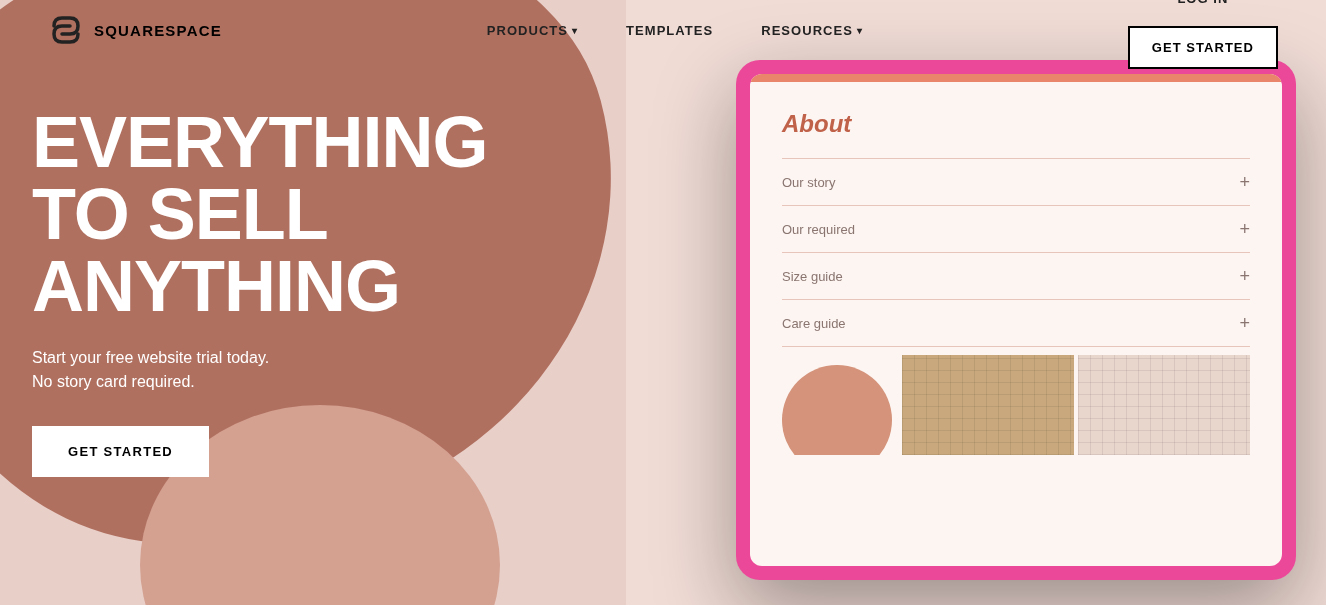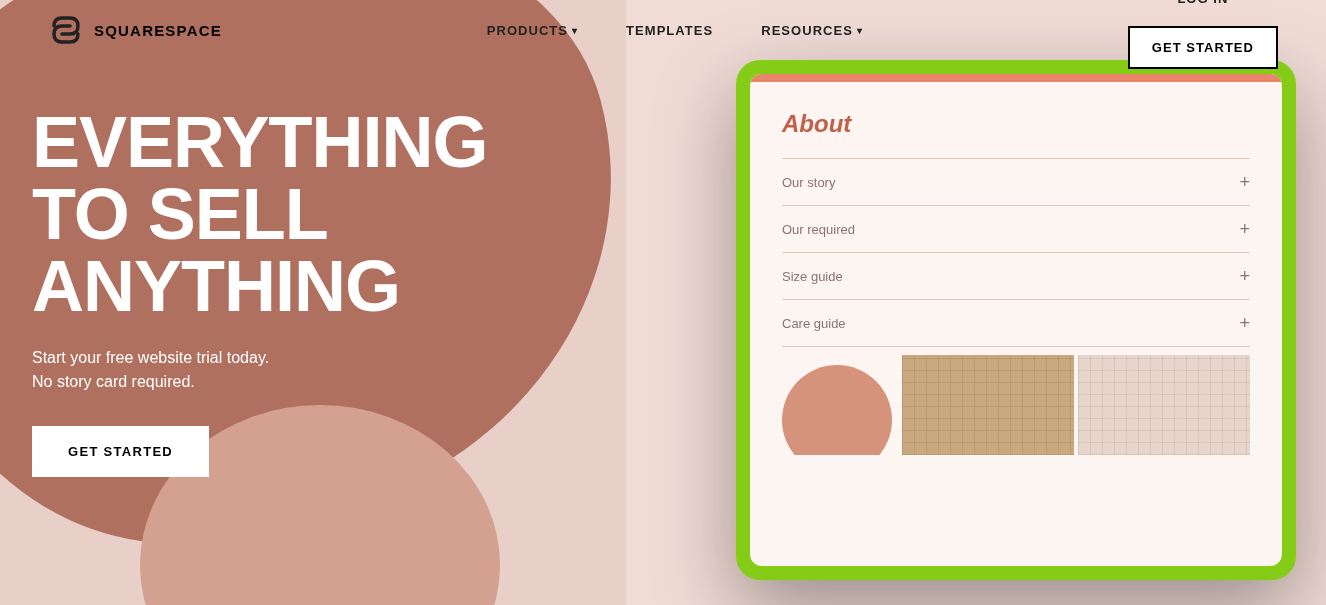--- a/index.html
+++ b/index.html
@@ -164,21 +164,21 @@
       position: absolute;
       top: 60px;
       right: 30px;
       z-index: 20;
       width: 560px;
       height: 520px;
     }
     .tablet-frame {
       width: 100%;
       height: 100%;
-      background: #84cc16;
+      background: #ec4899;
       border-radius: 24px;
       padding: 14px 14px 14px 14px;
       box-shadow: 0 30px 80px rgba(0,0,0,0.35);
       display: flex;
       flex-direction: column;
     }
     .tablet-screen {
       background: #fdf5f2;
       border-radius: 12px;
       flex: 1;

